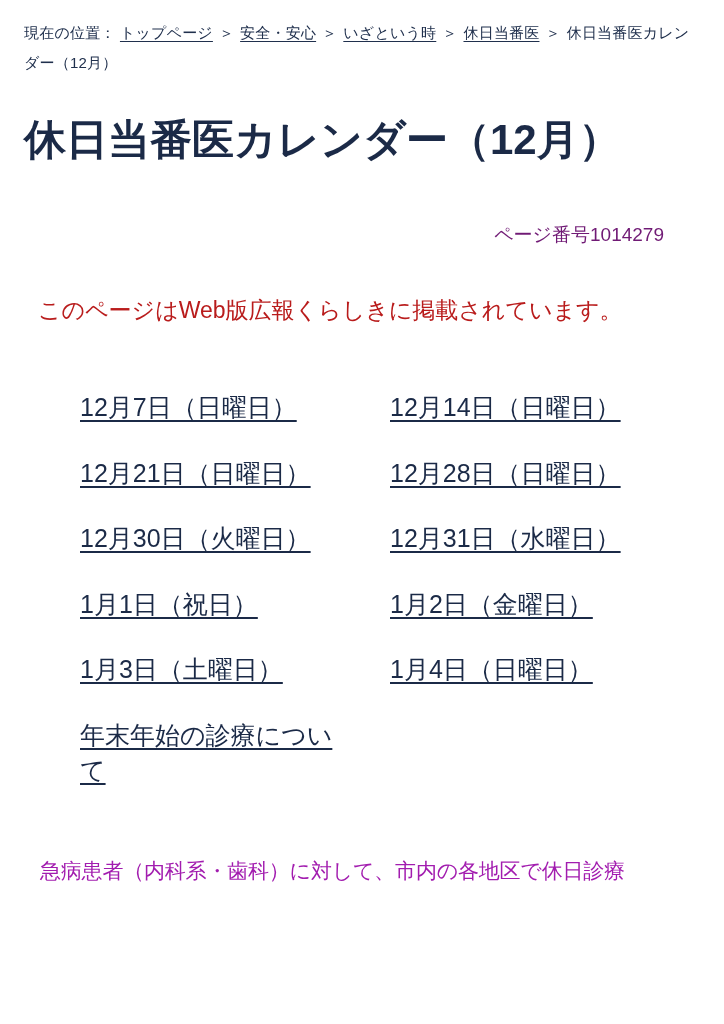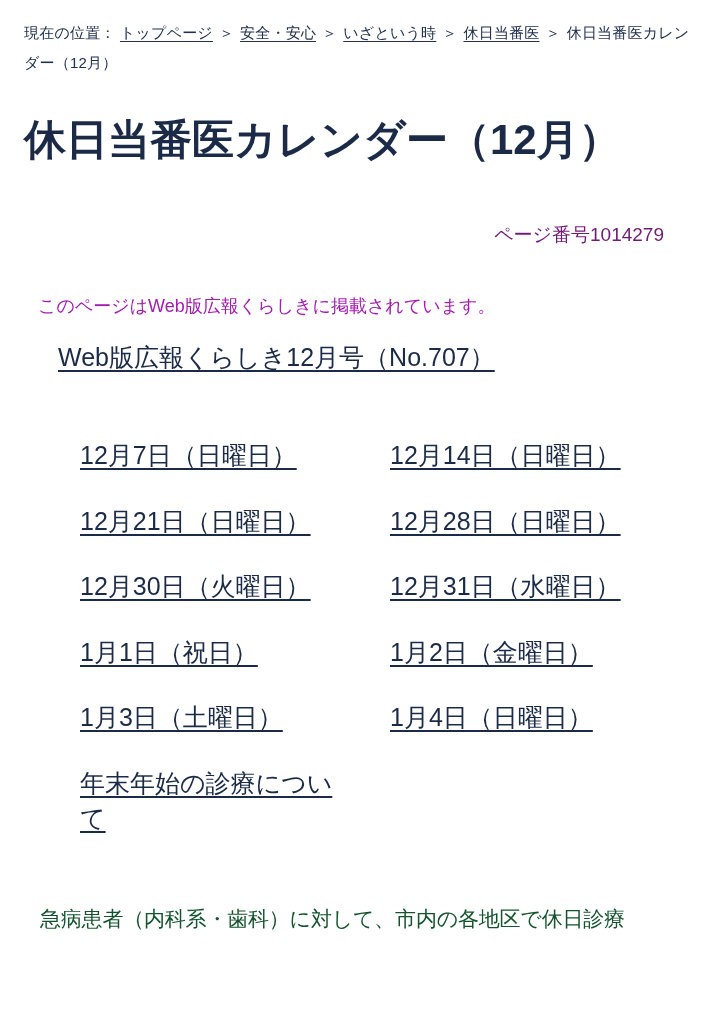--- a/index.html
+++ b/index.html
@@ -60,22 +60,22 @@
   .page-number {
     text-align: right;
     font-size: 19px;
     color: #701a75;
     padding: 0 60px 0 0;
     margin-top: 58px;
   }
 
   
   .intro {
-    font-size: 18px;
-    color: #a21caf;
+    font-size: 23px;
+    color: #b91c1c;
     margin-top: 46px;
     padding: 0 24px 0 38px;
     line-height: 1.4;
   }
 
   .web-link-row {
     margin-top: 22px;
     padding-left: 58px;
   }
   .web-link {
@@ -103,21 +103,21 @@
     display: inline;
     text-align: right;
   }
   .grid-cell {
     max-width: 260px;
   }
 
   
   .footer-note {
     font-size: 21px;
-    color: #14532d;
+    color: #a21caf;
     margin-top: 66px;
     padding: 0 24px 0 40px;
     line-height: 1.5;
     letter-spacing: -0.2px;
   }
 </style>
 </head>
 <body>
 
 <div class="page">
@@ -126,23 +126,20 @@
     <span class="bc-label">現在の位置：</span>
     <a href="#">トップページ</a><span class="sep">＞</span><a href="#">安全・安心</a><span class="sep">＞</span><a href="#">いざという時</a><span class="sep">＞</span><a href="#">休日当番医</a><span class="sep">＞</span><span>休日当番医カレンダー（12月）</span>
   </div>
 
   <h1 class="page-title">休日当番医カレンダー（12月）</h1>
 
   <div class="page-number">ページ番号1014279</div>
 
   <div class="intro">このページはWeb版広報くらしきに掲載されています。</div>
 
-  <div class="web-link-row">
-    <a class="web-link" href="#">Web版広報くらしき12月号（No.707）</a>
-  </div>
 
   <div class="link-grid">
     <div class="grid-cell"><a href="#">12月7日（日曜日）</a></div>
     <div class="grid-cell"><a href="#">12月14日（日曜日）</a></div>
     <div class="grid-cell"><a href="#">12月21日（日曜日）</a></div>
     <div class="grid-cell"><a href="#">12月28日（日曜日）</a></div>
     <div class="grid-cell"><a href="#">12月30日（火曜日）</a></div>
     <div class="grid-cell"><a href="#">12月31日（水曜日）</a></div>
     <div class="grid-cell"><a href="#">1月1日（祝日）</a></div>
     <div class="grid-cell"><a href="#">1月2日（金曜日）</a></div>

